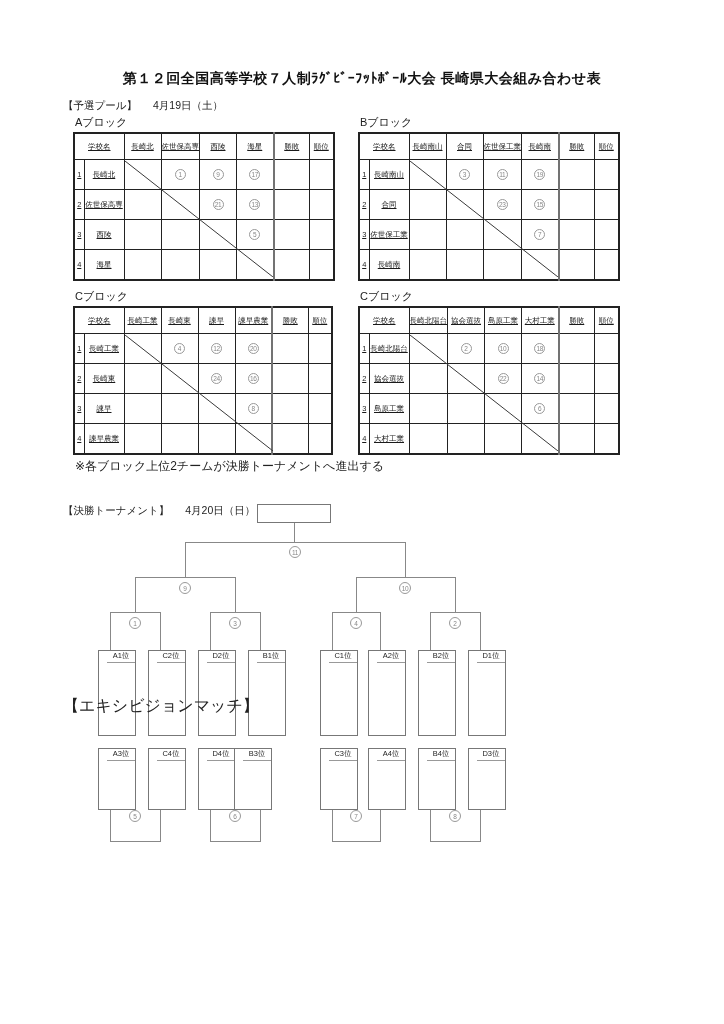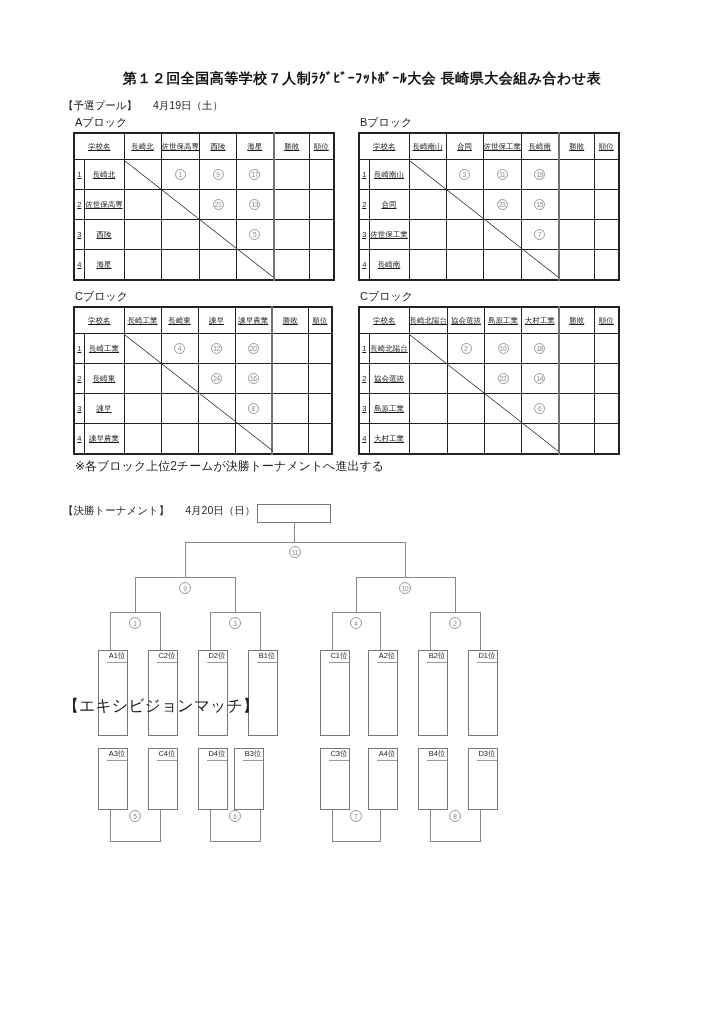--- a/index.html
+++ b/index.html
@@ -23,21 +23,21 @@
   svg.diag line{stroke:#3a3a3a;stroke-width:1;}
   .cnum{display:inline-block;width:11px;height:11px;line-height:10px;border:1px solid #999;
         border-radius:50%;font-size:6.5px;color:#888;box-sizing:border-box;letter-spacing:-.3px;}
   td .cnum:empty{display:none;}
   
   .hline,.vline{position:absolute;background:#888;}
   .hline{height:1px;}
   .vline{width:1px;}
   .champ{position:absolute;left:257px;top:504px;width:74px;height:19px;border:1px solid #777;
          box-sizing:border-box;background:#fff;}
-  .slot,.exslot{position:absolute;width:30px;border:1px solid #777;box-sizing:border-box;background:#fff;padding-left:8px;}
+  .slot,.exslot{position:absolute;width:38px;border:1px solid #777;box-sizing:border-box;background:#fff;padding-left:8px;}
   .slot{top:650px;height:86px;}
   .exslot{top:748px;height:62px;}
   .slot-label{font-size:7.5px;text-align:center;line-height:10px;height:11px;
          border-bottom:1px solid #999;white-space:nowrap;color:#222;overflow:hidden;}
   .cn{position:absolute;width:12px;height:12px;line-height:11px;border:1px solid #999;border-radius:50%;
       font-size:6.5px;color:#888;text-align:center;box-sizing:border-box;transform:translateX(-50%);
       letter-spacing:-.3px;background:#fff;}
 </style>
 </head>
 <body>

